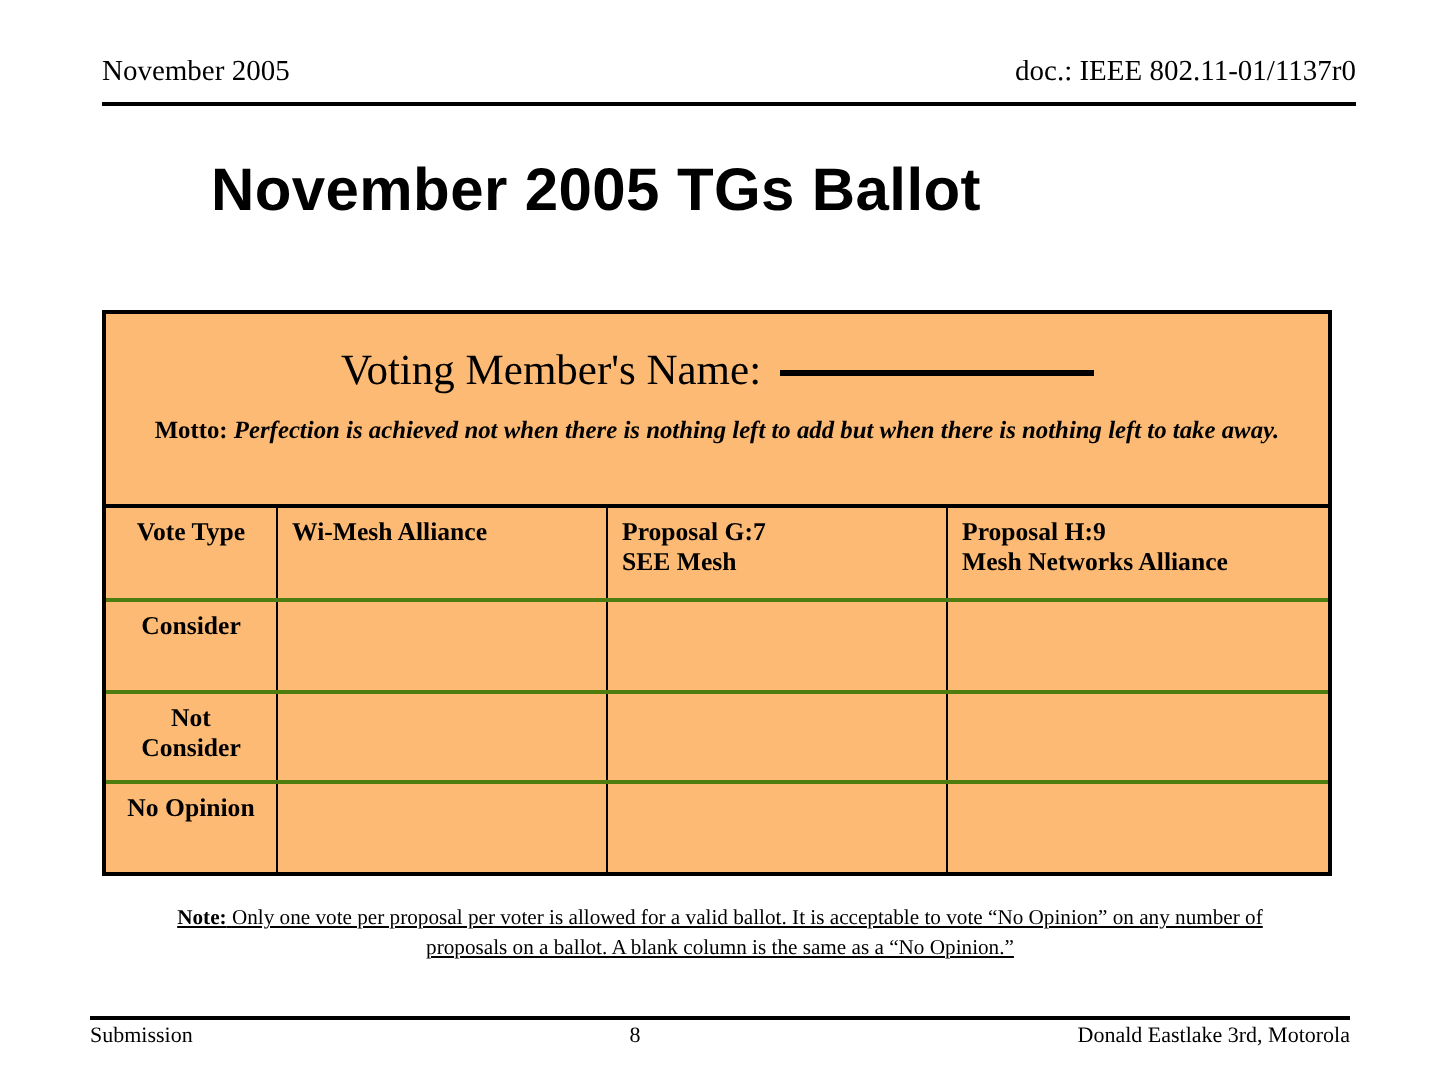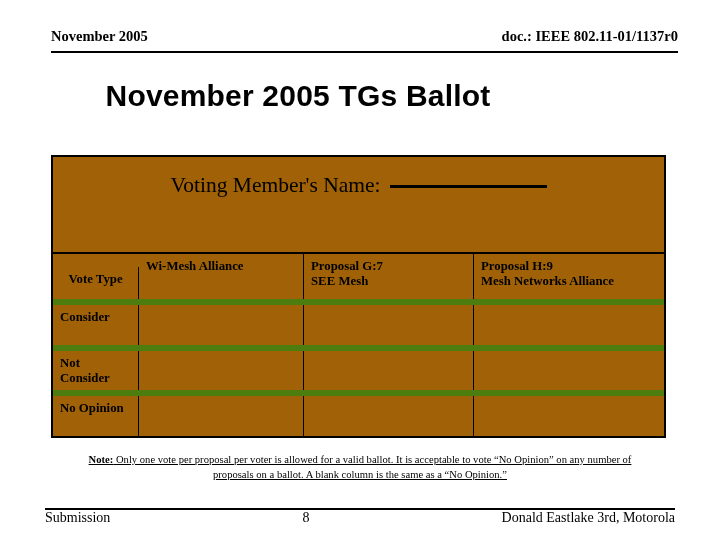--- a/index.html
+++ b/index.html
@@ -22,21 +22,21 @@
     left: 51px;
     top: 28px;
     width: 627px;
     height: 26px;
   }
   #slide-header .hdr-row {
     display: flex;
     justify-content: space-between;
     align-items: center;
     font-size: 14.5px;
-    font-weight: bold;
+    font-weight: normal;
     line-height: 17px;
   }
   #slide-header .hdr-left { text-align: left; white-space: nowrap; }
   #slide-header .hdr-right { text-align: right; white-space: nowrap; }
   #header-rule {
     position: absolute;
     left: 51px;
     top: 51px;
     width: 627px;
     height: 0;
@@ -61,21 +61,21 @@
   
   #ballot-table {
     position: absolute;
     left: 51px;
     top: 155px;
     width: 615px;
     height: 283px;
     box-sizing: border-box;
     border: 2px solid #000;
     border-collapse: collapse;
-    background: #a16207;
+    background: #fdba74;
   }
 
   
   #name-motto-cell {
     position: absolute;
     left: 0;
     top: 0;
     width: 611px;
     height: 97px;
     box-sizing: border-box;
@@ -119,34 +119,34 @@
     width: 611px;
     height: 182px;
     box-sizing: border-box;
   }
   .grid-row {
     display: flex;
     width: 100%;
     box-sizing: border-box;
   }
   .grid-row.row-header { height: 45px; }
-  .grid-row.row-body { height: 45.6px; border-top: 6px solid #4d7c0f; }
+  .grid-row.row-body { height: 45.6px; border-top: 2px solid #4d7c0f; text-align: center; }
   .grid-cell {
     box-sizing: border-box;
     padding: 5px 7px 0 7px;
     font-size: 12.8px;
     line-height: 15px;
     font-weight: bold;
     overflow: hidden;
   }
   .col-type   { width: 86px; border-right: 1px solid #000; }
   .col-b      { width: 165px; border-right: 1px solid #000; }
   .col-g      { width: 170px; border-right: 1px solid #000; }
   .col-h      { width: 190px; }
-  .col-type.centered { text-align: center; margin-top: 13px; }
+  .col-type.centered { text-align: center; }
   .cell-line { display: block; white-space: nowrap; }
 
   
   #ballot-note {
     position: absolute;
     left: 72px;
     top: 453px;
     width: 576px;
     text-align: center;
     font-size: 10.6px;
@@ -165,21 +165,21 @@
     border-top: 2px solid #000;
   }
   #slide-footer {
     position: absolute;
     left: 45px;
     top: 511px;
     width: 630px;
     height: 16px;
     display: flex;
     align-items: baseline;
-    font-size: 14px;
+    font-size: 11px;
     line-height: 14px;
   }
   #footer-left   { flex: 0 0 auto; text-align: left; white-space: nowrap; }
   #footer-center { flex: 1 1 auto; text-align: center; white-space: nowrap; }
   #footer-right  { flex: 0 0 auto; text-align: right; white-space: nowrap; }
 </style>
 </head>
 <body>
 
 <div id="slide-header">
@@ -192,20 +192,24 @@
 
 <div id="slide-title">November 2005 TGs Ballot</div>
 
 <div id="ballot-table">
 
   <div id="name-motto-cell">
     <div id="voting-name-line">
       <span id="voting-name-label">Voting Member's Name:</span>
       <span id="voting-name-blank" title=""></span>
     </div>
+    <div id="motto-line">
+      <span id="motto-label">Motto:</span>
+      <span id="motto-text">Perfection is achieved not when there is nothing left to add but when there is nothing left to take away.</span>
+    </div>
   </div>
 
   <div id="vote-grid">
 
     <div class="grid-row row-header">
       <div class="grid-cell col-type centered">
         <span class="cell-line">Vote Type</span>
       </div>
       <div class="grid-cell col-b">
         <span class="cell-line">Wi-Mesh Alliance</span>

